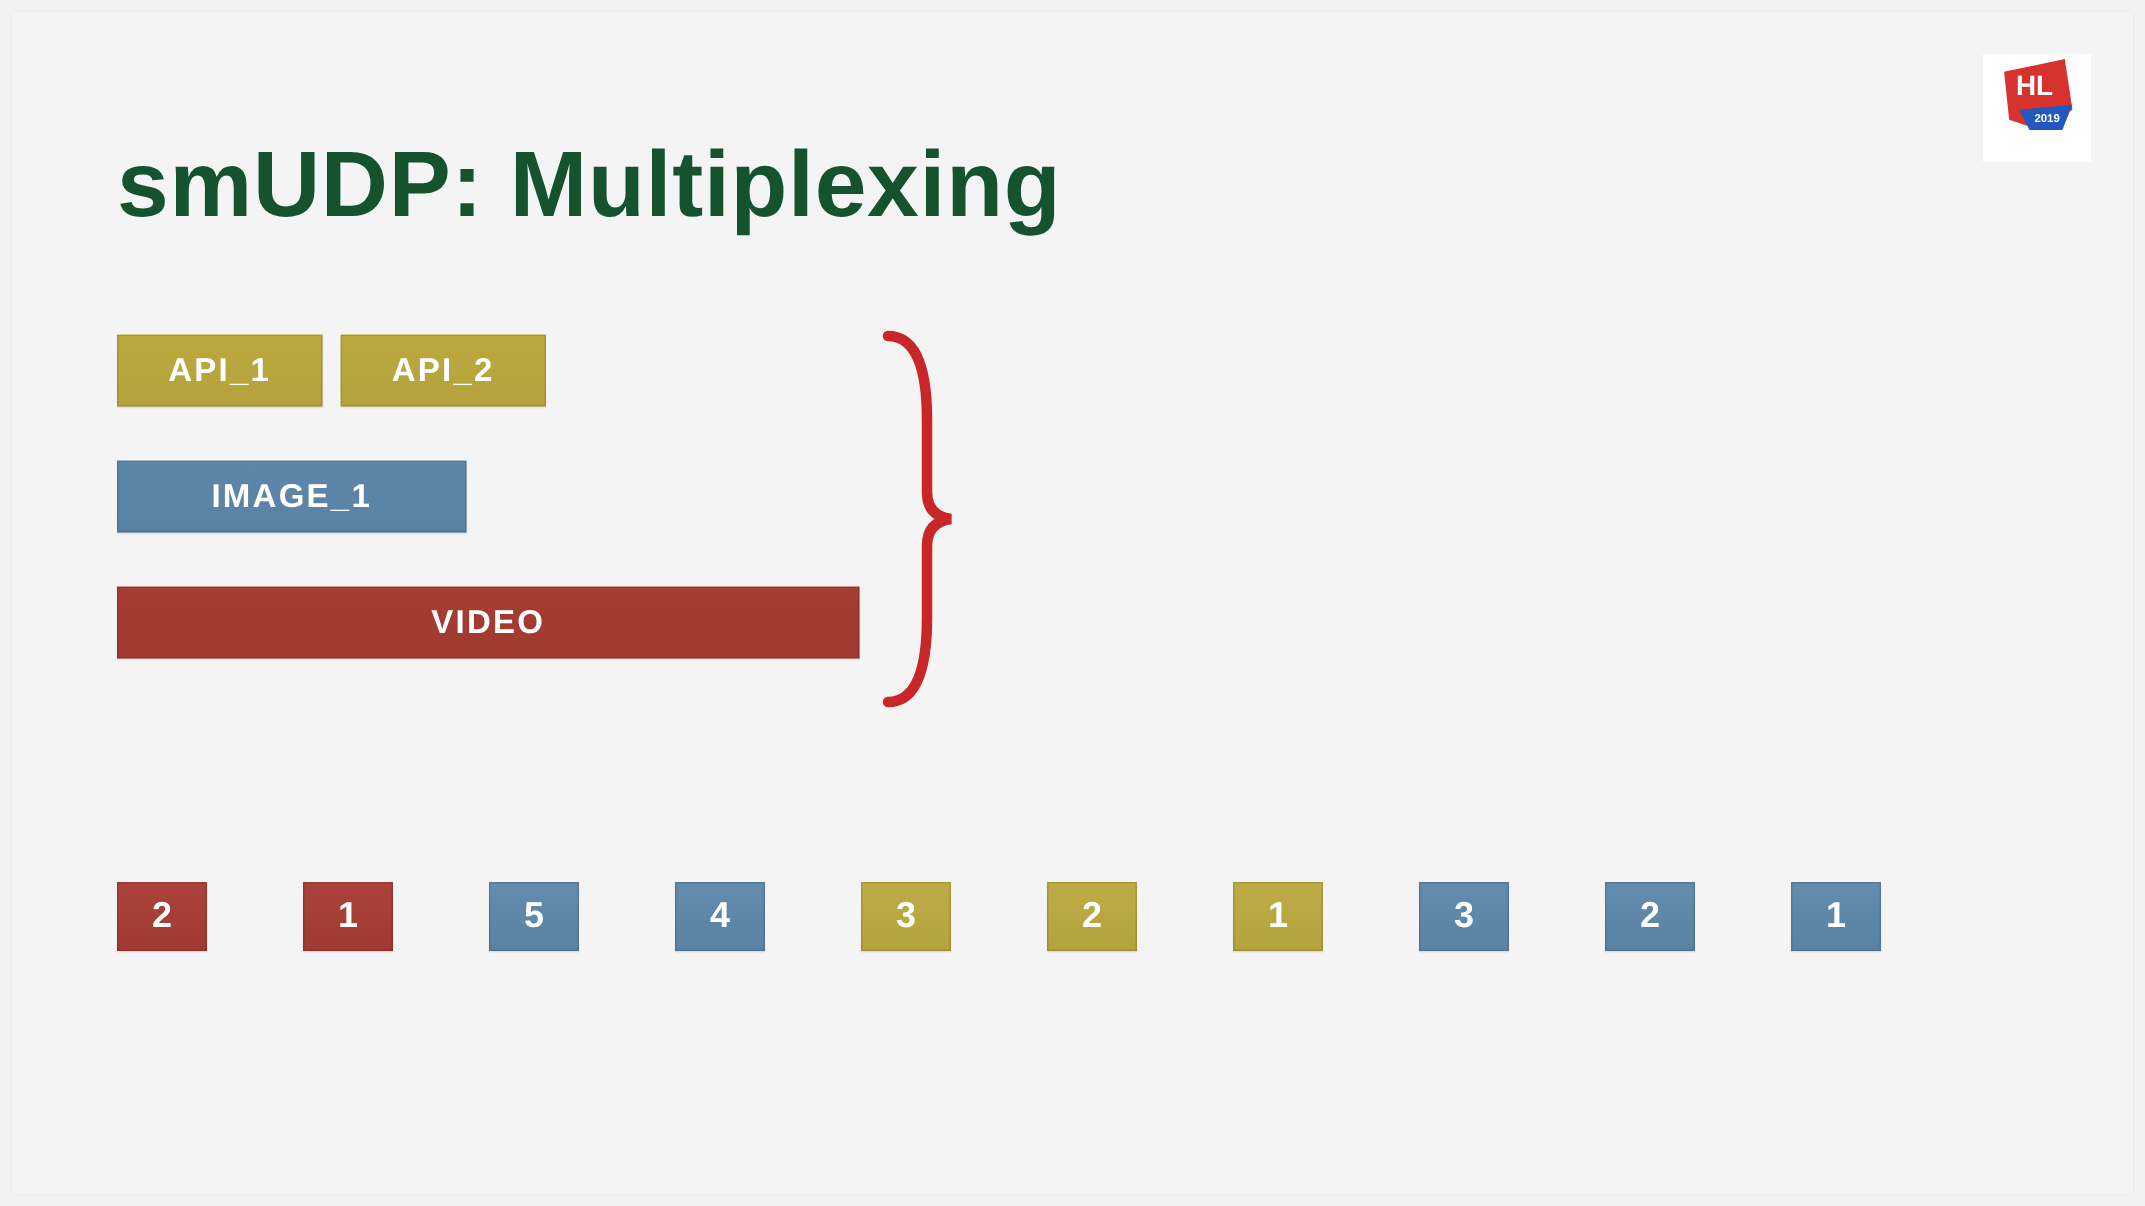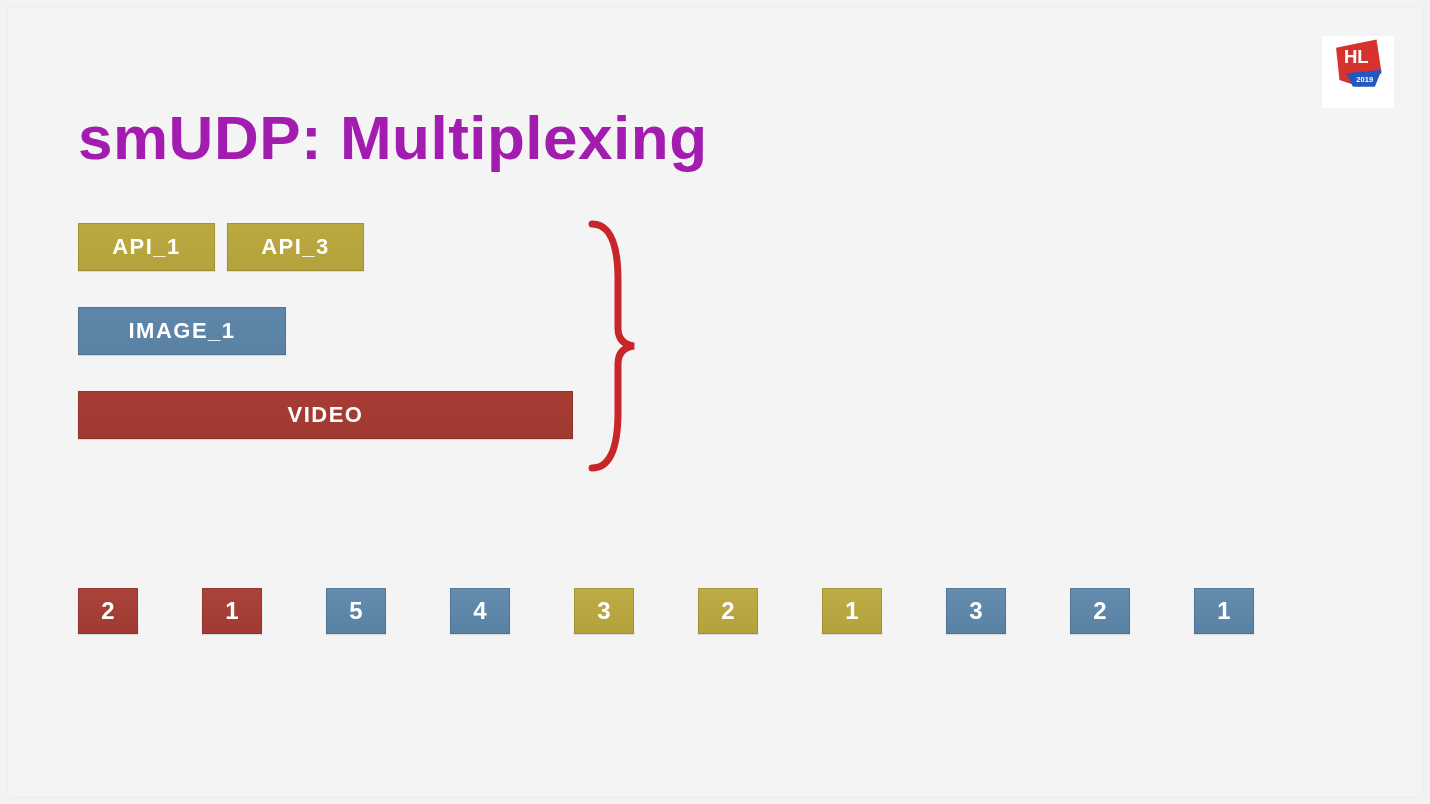--- a/index.html
+++ b/index.html
@@ -11,24 +11,24 @@
     overflow: hidden;
   }
   .slide {
     position: absolute;
     left: 8px; top: 8px; right: 8px; bottom: 8px;
     background: #f4f4f4;
     box-shadow: 0 0 2px rgba(0,0,0,.06);
   }
   .title {
     position: absolute;
-    left: 70px; top: 94px;
+    left: 70px; top: 80px;
     font-size: 62px;
     font-weight: 600;
-    color: #a21caf;
+    color: #14532d;
     letter-spacing: .5px;
   }
   .logo {
     position: absolute;
     right: 28px; top: 28px;
     width: 72px; height: 72px;
     background: #fff;
     display: flex; align-items: flex-start; justify-content: center;
   }
   .logo svg { width: 54px; height: 54px; }
@@ -45,21 +45,21 @@
     height: 48px;
     display: flex; align-items: center; justify-content: center;
     color: #fff;
     font-weight: 600;
     font-size: 22px;
     letter-spacing: 1.5px;
     box-shadow: inset 0 0 0 1px rgba(0,0,0,.12), 0 1px 1px rgba(0,0,0,.1);
     background-blend-mode: multiply;
   }
   .api   { background-color: #bba93f; width: 137px; }
-  .image { background-color: #5d87aa; width: 208px; }
+  .image { background-color: #5d87aa; width: 233px; }
   .video { background-color: #a73c33; width: 495px; }
 
   .brace {
     position: absolute;
     left: 580px; top: 212px;
     width: 50px; height: 252px;
   }
 
   .packets {
     position: absolute;
@@ -96,21 +96,21 @@
       <text x="30" y="32" text-anchor="middle" font-family="Arial" font-weight="700" font-size="22" fill="#ffffff">HL</text>
       <text x="40" y="54" text-anchor="middle" font-family="Arial" font-weight="700" font-size="9" fill="#ffffff">2019</text>
       <text x="54" y="12" font-family="Arial" font-weight="700" font-size="12" fill="#ffffff">+</text>
       <text x="58" y="18" font-family="Arial" font-weight="700" font-size="10" fill="#ffffff">+</text>
     </svg>
   </div>
 
   <div class="streams">
     <div class="row">
       <div class="box api">API_1</div>
-      <div class="box api">API_3</div>
+      <div class="box api">API_2</div>
     </div>
     <div class="row">
       <div class="box image">IMAGE_1</div>
     </div>
     <div class="row">
       <div class="box video">VIDEO</div>
     </div>
   </div>
 
   <svg class="brace" viewBox="0 0 50 252">

